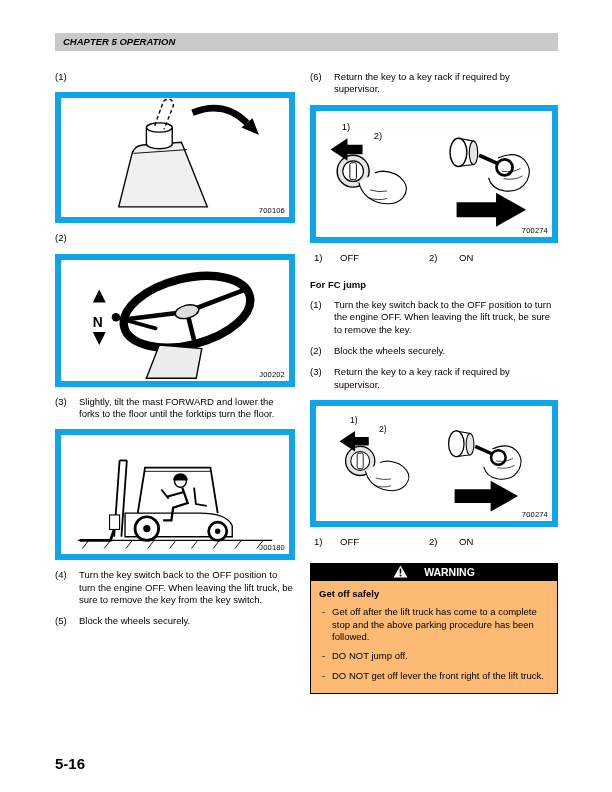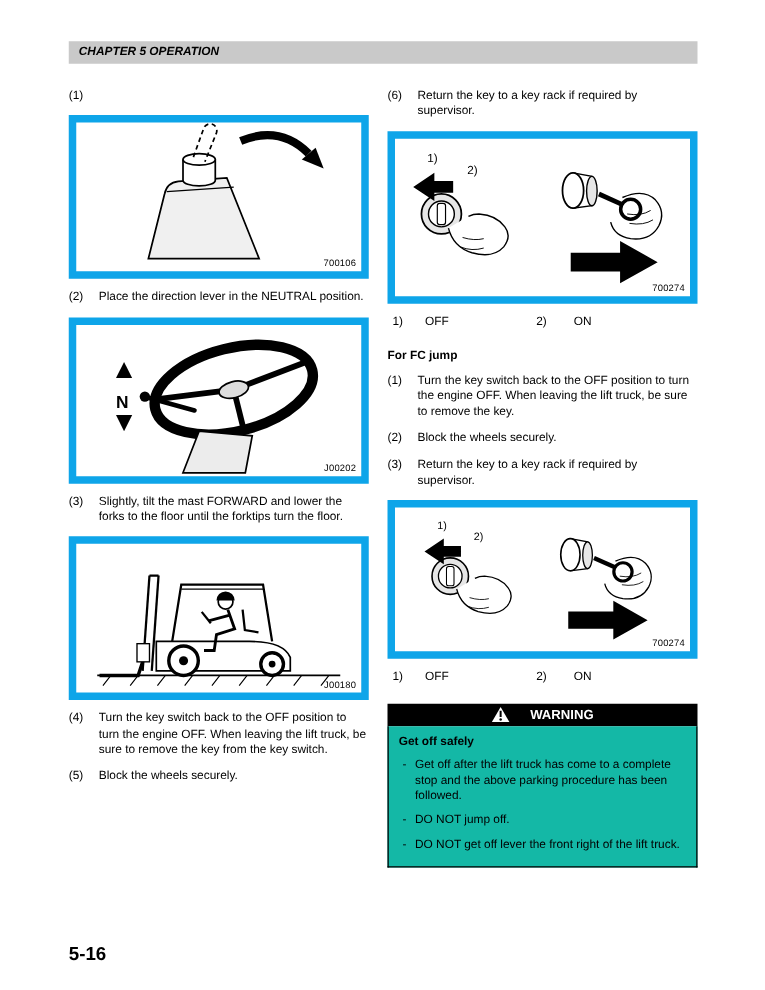--- a/index.html
+++ b/index.html
@@ -38,21 +38,21 @@
   .caption .cn2 { width:30px; flex:none; }
 
   .fc-heading { font-weight:bold; margin:2px 0 9px 0; }
 
   .warning-box { margin-top:3px; }
   .warning-head {
     background:#000; color:#fff; font-weight:bold; font-size:10.5px;
     display:flex; align-items:center; justify-content:center; gap:16px;
     padding:2px 0 3px 0;
   }
-  .warning-body { border:1px solid #000; border-top:none; padding:7px 8px 4px 8px; background:#14b8a6; }
+  .warning-body { border:1px solid #000; border-top:none; padding:7px 8px 4px 8px; background:#fdba74; }
   .warn-heading { font-weight:bold; margin-bottom:7px; }
   .warn-item { display:flex; margin-bottom:7px; line-height:1.3; }
   .warn-item .dash { width:13px; flex:none; padding-left:3px; }
   .warn-item .wtxt { flex:1; }
 
   .footer { position:absolute; left:55px; bottom:20px; font-weight:bold; font-size:15px; }
 
   svg text { font-family:"Liberation Sans", sans-serif; fill:#000; }
   .hidden-defs { position:absolute; width:0; height:0; overflow:hidden; }
 </style>
@@ -108,21 +108,20 @@
             <ellipse cx="102" cy="32" rx="14" ry="5" fill="#fff" stroke="#000" stroke-width="1.5"></ellipse>
             <path d="M97,30 L106,5 A5.5,5.5 0 0 1 117,9 L107,34" fill="none" stroke="#000" stroke-width="1.5" stroke-dasharray="4 3"></path>
             <path d="M138,16 Q172,2 197,27" fill="none" stroke="#000" stroke-width="7"></path>
             <polygon points="210,40 191,32 203,22" fill="#000"></polygon>
           </svg>
           <span class="fig-code">700106</span>
         </div>
 
         <div class="step">
           <span class="num">(2)</span>
-          <span class="txt">Place the direction lever in the NEUTRAL position.</span>
         </div>
 
         <div class="figure f2">
           <svg viewBox="0 0 238 131">
             <g transform="rotate(-14 132 56)">
               <ellipse cx="132" cy="56" rx="70" ry="36" fill="none" stroke="#000" stroke-width="9"></ellipse>
               <line x1="132" y1="56" x2="132" y2="90" stroke="#000" stroke-width="5"></line>
               <line x1="132" y1="56" x2="66" y2="48" stroke="#000" stroke-width="5"></line>
               <line x1="132" y1="56" x2="198" y2="48" stroke="#000" stroke-width="5"></line>
               <ellipse cx="132" cy="56" rx="13" ry="7" fill="#ddd" stroke="#000" stroke-width="1.5"></ellipse>

